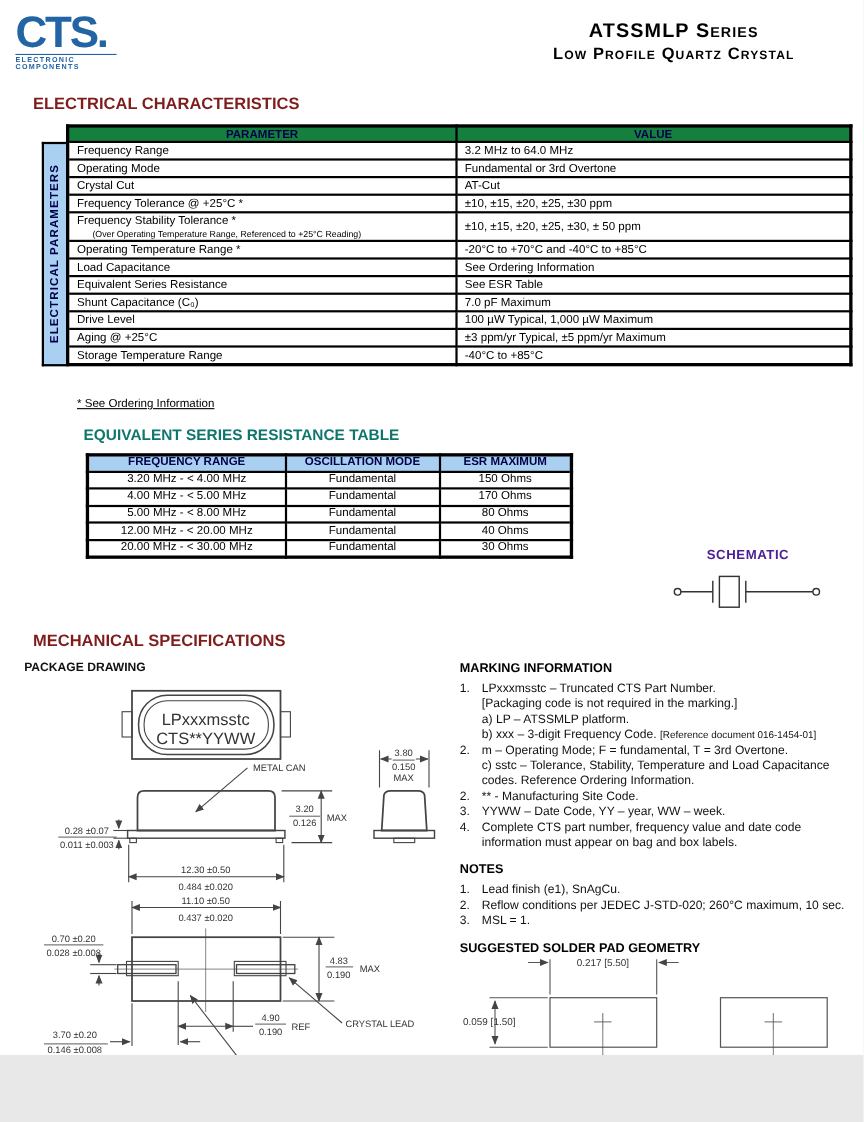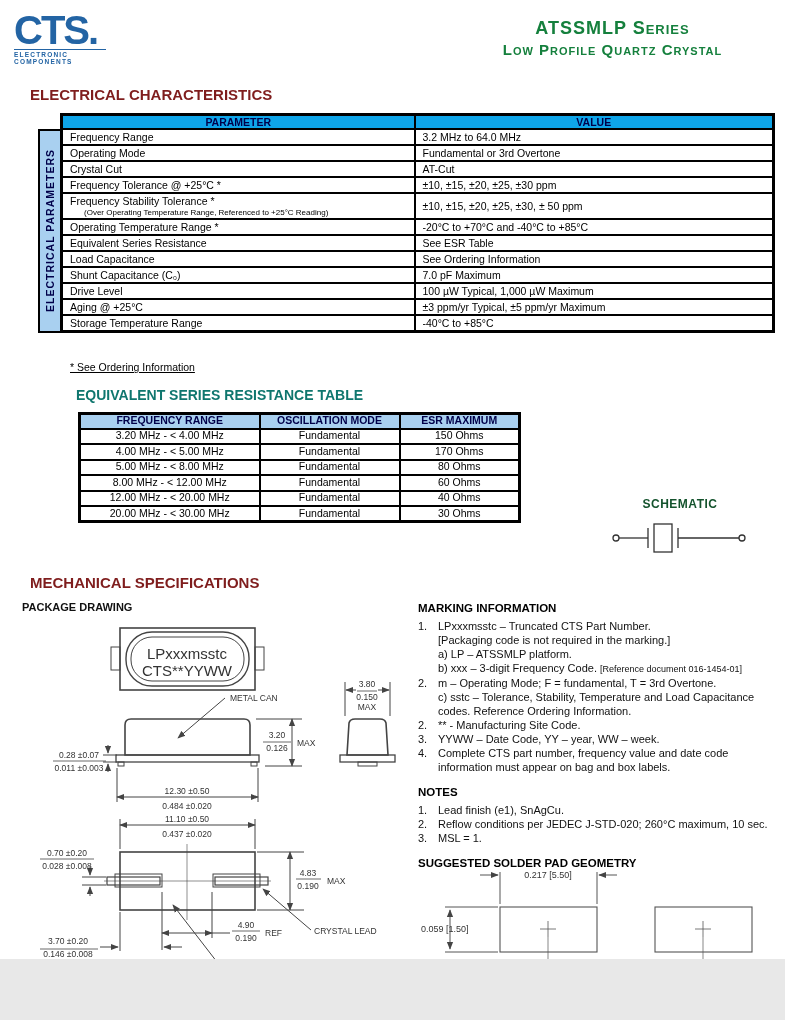--- a/index.html
+++ b/index.html
@@ -3,55 +3,55 @@
 <meta charset="utf-8">
 <style>
   * { margin:0; padding:0; box-sizing:border-box; }
   body { background:#e8e8e8; font-family:"Liberation Sans", sans-serif; }
   .page { position:relative; width:785px; height:959px; background:#ffffff; margin:0 auto; overflow:hidden; color:#000; }
 
   
   .logo { position:absolute; left:14px; top:12px; width:120px; }
   .logo-cts { font-size:40px; font-weight:800; letter-spacing:-2px; color:#2364A4; line-height:36px; }
   .logo-sub { font-size:6.5px; font-weight:bold; letter-spacing:1.2px; color:#2364A4; border-top:1px solid #2364A4; padding-top:1px; margin-top:1px; width:92px; }
-  .titles { position:absolute; left:440px; top:18px; width:345px; text-align:center; color:#15803d; }
+  .titles { position:absolute; left:440px; top:18px; width:345px; text-align:center; color:#000000; }
   .title-1 { font-size:18px; font-weight:bold; font-variant:small-caps; letter-spacing:1px; }
   .title-2 { font-size:15px; font-weight:bold; font-variant:small-caps; letter-spacing:1px; margin-top:2px; }
 
   h2.sec { position:absolute; font-size:15px; font-weight:bold; color:#7f1d1d; }
   #elec-heading { left:30px; top:86px; }
   #mech-heading { left:30px; top:574px; }
   h3.esr-h { position:absolute; left:76px; top:387px; font-size:14px; font-weight:bold; color:#0f766e; }
 
   
   .elec-wrap { position:absolute; left:38px; top:113px; }
   .band { position:absolute; left:0; top:16px; bottom:0; width:22px; background:#A9D0F0; border:2px solid #000; border-right:none; display:flex; align-items:center; justify-content:center; }
   .band span { writing-mode:vertical-rl; transform:rotate(180deg); font-size:10.5px; font-weight:bold; letter-spacing:1px; color:#00004a; white-space:nowrap; }
   table.elec { margin-left:22px; border-collapse:collapse; table-layout:fixed; width:715px; }
   table.elec th, table.elec td { border:2px solid #000; font-size:10.5px; padding:0 7px; line-height:1.15; }
   table.elec { border:3px solid #000; }
-  table.elec th { height:13px; background:#0ea5e9; color:#00004a; font-weight:bold; text-align:center; }
+  table.elec th { height:13px; background:#15803d; color:#00004a; font-weight:bold; text-align:center; }
   table.elec td { height:16px; text-align:left; }
   table.elec col.c1 { width:353px; }
   tr.tall td { height:26px; }
   .sub { font-size:8px; padding-left:14px; }
 
   .footnote { position:absolute; left:70px; top:361px; font-size:10.5px;text-decoration:underline; }
 
   
   table.esr { position:absolute; left:78px; top:412px; border-collapse:collapse; table-layout:fixed; border:3px solid #000; }
   table.esr th, table.esr td { border:2px solid #000; font-size:10.5px; text-align:center; line-height:1.1; }
   table.esr th { height:15px; background:#A9D0F0; color:#00004a; font-weight:bold; }
   table.esr td { height:15.5px; background:#fff; }
   table.esr tr.hl td { background:#FFFF99; }
   .w1{width:180px}.w2{width:140px}.w3{width:120px}
 
   
   .schematic { position:absolute; left:605px; top:497px; width:150px; text-align:center; }
-  .schematic .s-title { font-size:12px; font-weight:bold; letter-spacing:.5px; color:#14532d; margin-bottom:6px; }
+  .schematic .s-title { font-size:12px; font-weight:bold; letter-spacing:.5px; color:#4c1d95; margin-bottom:6px; }
 
   
   .pkg-label { position:absolute; left:22px; top:601px; font-size:11px; font-weight:bold; color:#111; }
   .pkg-svg { position:absolute; left:20px; top:618px; }
   .pkg-svg text, .sol-svg text { font-family:"Liberation Sans", sans-serif; fill:#333; stroke:none; }
 
   
   .right-col { position:absolute; left:418px; top:601px; width:362px; font-size:11px; line-height:14px; color:#111; }
   .right-col h4 { font-size:11.5px; font-weight:bold; margin:0 0 4px 0; color:#000; }
   .right-col h4.mt { margin-top:11px; }
@@ -114,26 +114,26 @@
               <div>Frequency Stability Tolerance *</div>
               <div class="sub">(Over Operating Temperature Range, Referenced to +25°C Reading)</div>
             </td>
           <td>±10, ±15, ±20, ±25, ±30, ± 50 ppm</td>
         </tr>
         <tr>
             <td>Operating Temperature Range *</td>
             <td>-20°C to +70°C and -40°C to +85°C</td>
           </tr>
         <tr>
+            <td>Load Capacitance</td>
+            <td>See Ordering Information</td>
+          </tr>
+        <tr>
             <td>Equivalent Series Resistance</td>
             <td>See ESR Table</td>
-          </tr>
-        <tr>
-            <td>Load Capacitance</td>
-            <td>See Ordering Information</td>
           </tr>
         <tr>
             <td>Shunt Capacitance  (C₀)</td>
             <td>7.0 pF Maximum</td>
           </tr>
         <tr>
             <td>Drive Level</td>
             <td>100 µW Typical, 1,000 µW Maximum</td>
           </tr>
         <tr>
@@ -167,25 +167,20 @@
         </tr>
       <tr>
           <td>4.00 MHz - &lt; 5.00 MHz</td>
           <td>Fundamental</td>
           <td>170 Ohms</td>
         </tr>
       <tr>
           <td>5.00 MHz - &lt; 8.00 MHz</td>
           <td>Fundamental</td>
           <td>80 Ohms</td>
-        </tr>
-      <tr>
-          <td>8.00 MHz - &lt; 12.00 MHz</td>
-          <td>Fundamental</td>
-          <td>60 Ohms</td>
         </tr>
       <tr>
           <td>12.00 MHz - &lt; 20.00 MHz</td>
           <td>Fundamental</td>
           <td>40 Ohms</td>
         </tr>
       <tr>
           <td>20.00 MHz - &lt; 30.00 MHz</td>
           <td>Fundamental</td>
           <td>30 Ohms</td>

